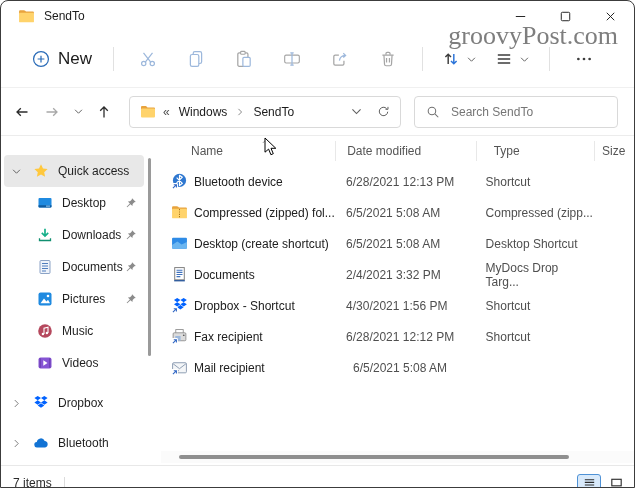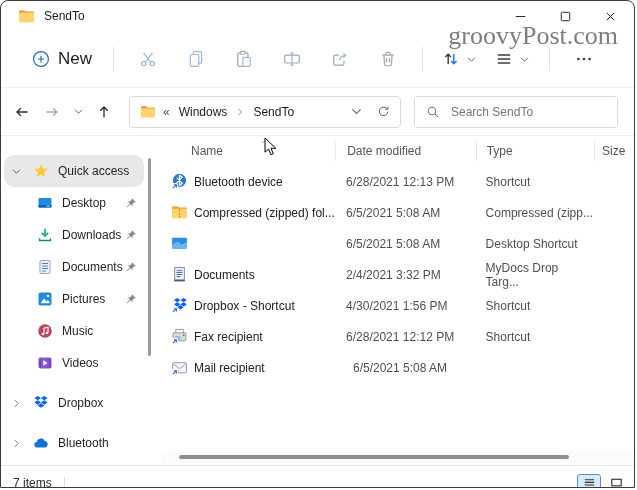--- a/index.html
+++ b/index.html
@@ -50,21 +50,21 @@
   .addr-right .ico{width:13px;height:13px;}
   .searchbox{flex:1;height:32px;margin-left:13px;border:1px solid #d9d9d9;border-radius:4px;
     display:flex;align-items:center;padding:0 11px;gap:11px;background:#fff;}
   .searchbox .ico{width:14px;height:14px;}
   .searchbox input{border:none;outline:none;flex:1;font-family:"Liberation Sans",sans-serif;font-size:12px;color:#1b1b1b;background:transparent;padding:0;}
   .searchbox input::placeholder{color:#757575;}
 
   
   .content{display:flex;height:329px;position:relative;}
   .sidebar{width:160px;flex:none;padding-top:19px;position:relative;}
-  .side-item{height:32px;display:flex;align-items:center;margin:0 17px 0 3px;padding-left:7px;border-radius:10px;cursor:default;}
+  .side-item{height:32px;display:flex;align-items:center;margin:0 17px 0 3px;padding-left:7px;border-radius:4px;cursor:default;}
   .side-item.selected{background:var(--c-selection_bg,#e8e8e8);}
   .side-item.ind{padding-left:33px;}
   .side-item.gap{margin-top:8px;}
   .side-item .chev{width:22px;height:11px;display:inline-flex;}
   .side-item .chev .ico{width:11px;height:11px;}
   .side-item .ic{width:16px;height:16px;}
   .side-item .lbl{margin-left:9px;color:#1f1f1f;white-space:nowrap;}
   .side-item .pin{width:12px;height:12px;margin-left:auto;margin-right:7px;}
   .sidebar-scrollbar{position:absolute;left:147px;top:22px;width:3px;height:198px;background:#9a9a9a;border-radius:2px;z-index:3;}
 
@@ -72,21 +72,21 @@
   .table-header{display:flex;height:30px;position:relative;color:#555;}
   .hcell{display:flex;align-items:center;height:30px;}
   .hcell .inner{display:flex;align-items:center;height:20px;width:100%;}
   .hcell+.hcell .inner{border-left:1px solid #e8e8e8;}
   .col-name{width:181px;}
   .col-date{width:146px;}
   .col-type{width:123px;}
   .col-size{flex:1;min-width:40px;}
   .hcell.col-name .inner{padding-left:30px;}
   .hcell.col-date .inner{padding-left:11px;}
-  .hcell.col-type .inner{padding-left:10px;}
+  .hcell.col-type .inner{padding-left:17px;}
   .hcell.col-size .inner{padding-left:7px;}
   .sort-caret{position:absolute;left:98px;top:1px;width:12px;height:10px;}
   .rows{position:relative;}
   .row{height:31px;display:flex;align-items:center;}
   .cell{display:flex;align-items:center;height:100%;}
   .cell.col-name{padding-left:10px;gap:6px;color:#202020;}
   .cell .fico{width:17px;height:17px;}
   .cell.col-date{padding-left:11px;color:#4f4f4f;}
   .cell.col-type{padding-left:10px;color:#4f4f4f;}
   .hscroll{position:absolute;left:0;right:0;bottom:2px;height:12px;background:#fbfbfb;display:flex;align-items:center;}
@@ -511,20 +511,21 @@
             <span class="cell col-size"></span>
           </div>
           <div class="row">
             <span class="cell col-name">
               <span class="ico fico">
                 <svg viewBox="0 0 16 16">
                   <rect x="1" y="2.5" width="14" height="10.5" rx="1" fill="#2e8be6"></rect>
                   <path d="M1 9.5l5-3.4 4 2.9 5-2.4v5.4a1 1 0 0 1-1 1H2a1 1 0 0 1-1-1z" fill="#6cb6f0"></path>
                 </svg>
               </span>
+              <span>Desktop (create shortcut)</span>
             </span>
             <span class="cell col-date">6/5/2021 5:08 AM</span>
             <span class="cell col-type">Desktop Shortcut</span>
             <span class="cell col-size"></span>
           </div>
           <div class="row">
             <span class="cell col-name">
               <span class="ico fico">
                 <svg viewBox="0 0 16 16">
                   <rect x="3.5" y="1.5" width="9" height="11.5" fill="#fff" stroke="#7c7c7c" stroke-width=".9"></rect>

